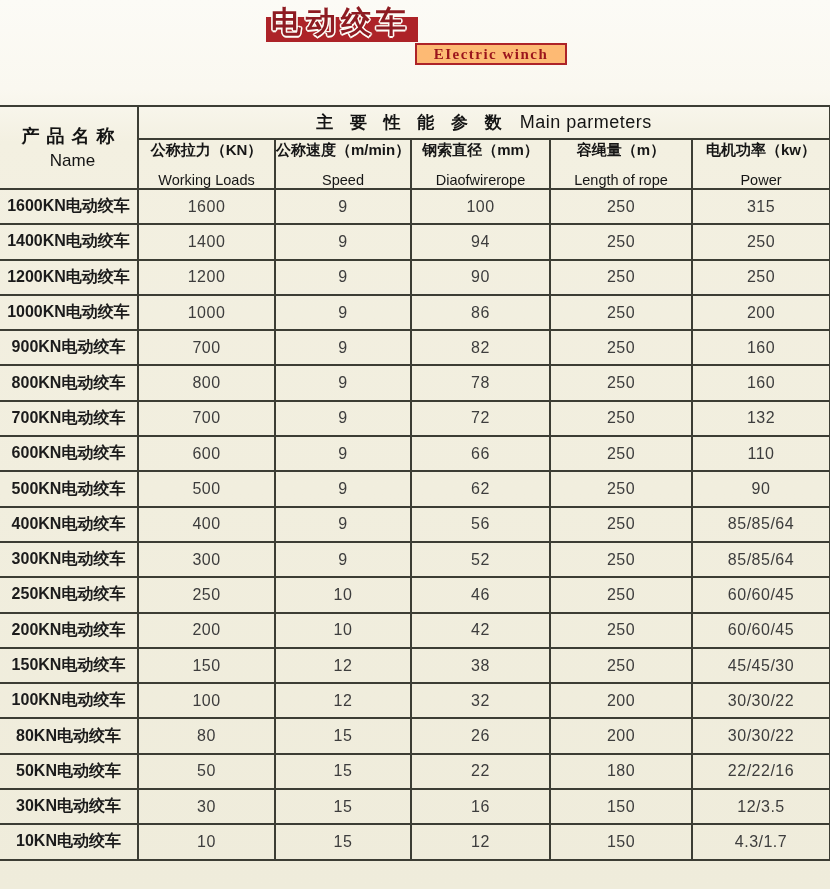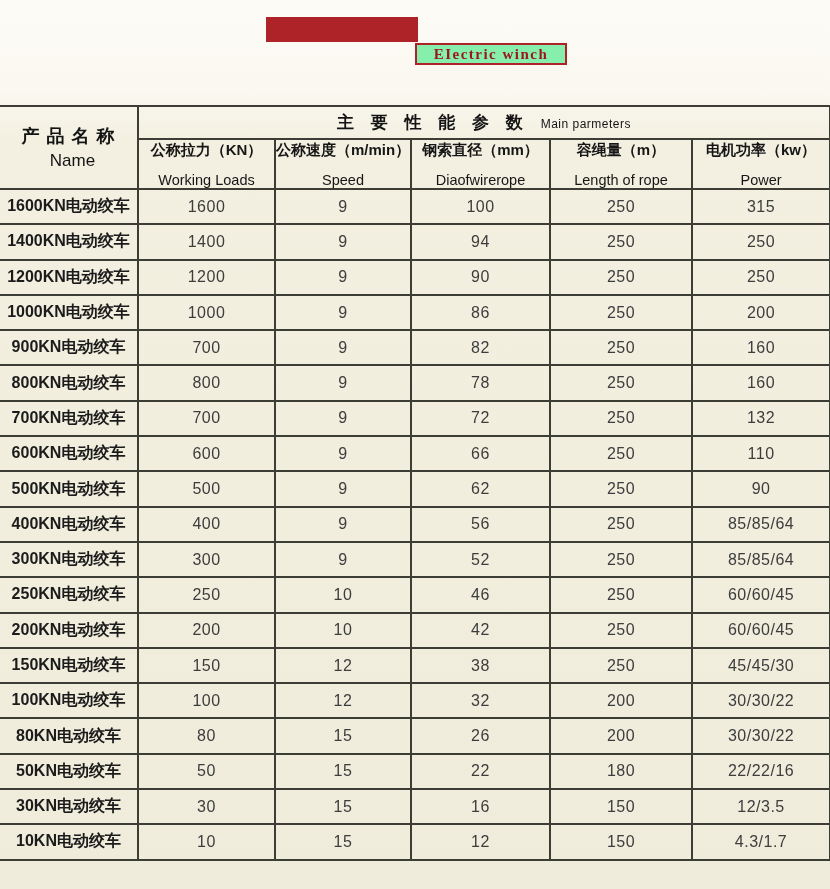--- a/index.html
+++ b/index.html
@@ -27,21 +27,21 @@
     font-size: 30px; font-weight: bold; letter-spacing: 5px;
     color: #8e1b22; white-space: nowrap;
     text-shadow:
       -1.5px 0 0 #fdfcf6, 1.5px 0 0 #fdfcf6,
       0 -1.5px 0 #fdfcf6, 0 1.5px 0 #fdfcf6,
       -1px -1px 0 #fdfcf6, 1px -1px 0 #fdfcf6,
       -1px 1px 0 #fdfcf6, 1px 1px 0 #fdfcf6;
   }
   .title-en-box {
     position: absolute; left: 415px; top: 43px; width: 152px; height: 22px;
-    border: 2px solid #ad2328; background: #86efac; box-sizing: border-box;
+    border: 2px solid #ad2328; background: #fdba74; box-sizing: border-box;
     display: flex; align-items: center; justify-content: center;
   }
   .title-en-box span {
     font-family: "Liberation Serif", "DejaVu Serif", serif;
     font-weight: bold; font-size: 15px; letter-spacing: 1.5px; color: #9b151c;
     white-space: nowrap;
   }
 
   
   table.spec {
@@ -56,35 +56,36 @@
   .spec tr > *:first-child { border-left: none; }
 
   .spec thead tr.group-row { height: 33px; }
   .spec thead tr.cols-row  { height: 50px; }
   .spec tbody tr { height: 35.3px; }
 
   .h-name-zh { font-size: 18px; font-weight: bold; color: #141414; letter-spacing: 1px; }
   .h-name-en { font-size: 17px; font-weight: normal; color: #141414; margin-top: 3px; padding-left: 8px; }
 
   .group-h .g-zh { font-size: 17px; font-weight: bold; color: #141414; letter-spacing: 6px; }
-  .group-h .g-en { font-size: 12px; font-weight: normal; color: #141414; margin-left: 12px; letter-spacing: 0.5px; }
+  .group-h .g-en { font-size: 18px; font-weight: normal; color: #141414; margin-left: 12px; letter-spacing: 0.5px; }
 
   .col-h .h-zh { font-size: 15px; font-weight: bold; color: #161616; }
   .col-h .h-en { font-size: 14.5px; font-weight: normal; color: #161616; margin-top: 12px; }
 
   .c-name { font-size: 16px; font-weight: bold; color: #1b1b1b; }
   .c-val  { font-size: 16px; font-weight: normal; color: #3d3d3d; letter-spacing: 0.5px; }
 </style>
 </head>
 <body>
 
 <div class="page">
 
   <div class="title-block">
     <div class="title-bar"></div>
+    <div class="title-zh">电动绞车</div>
     <div class="title-en-box">
       <span>EIectric winch</span>
     </div>
   </div>
 
   <table class="spec">
     <colgroup>
       <col style="width:138px">
       <col style="width:137px">
       <col style="width:136px">

